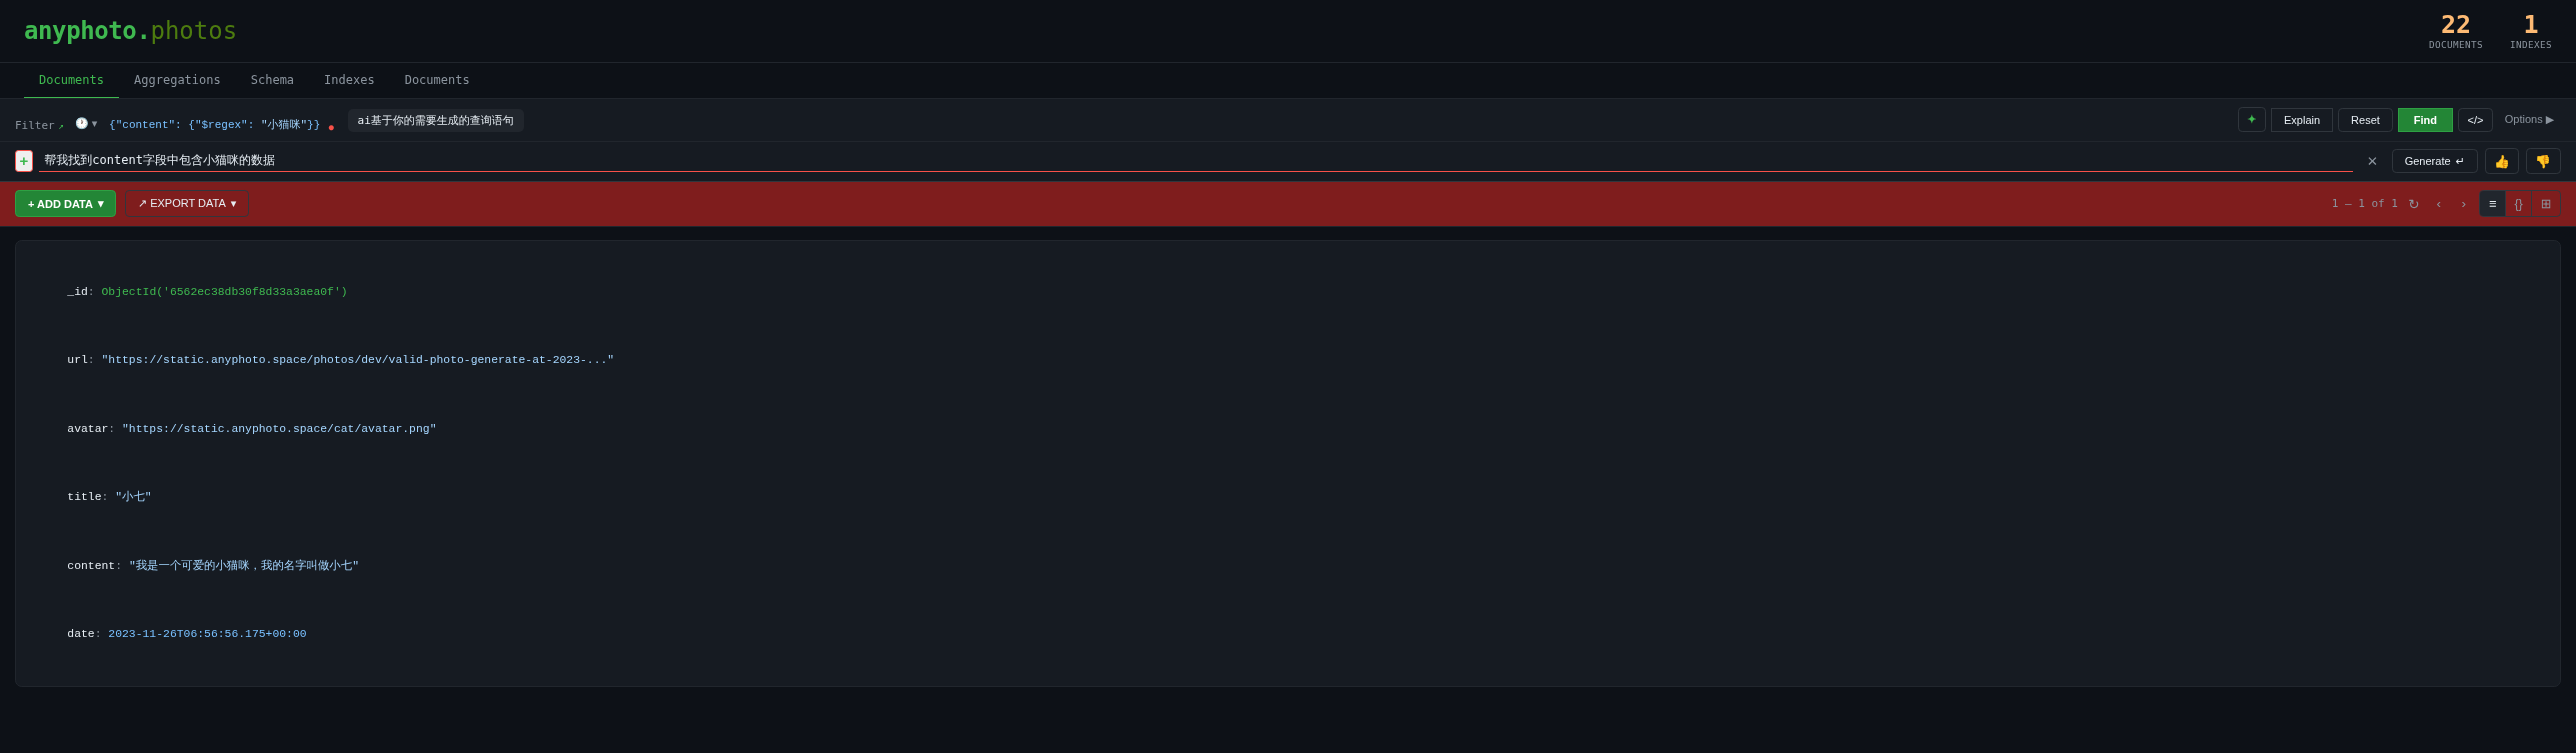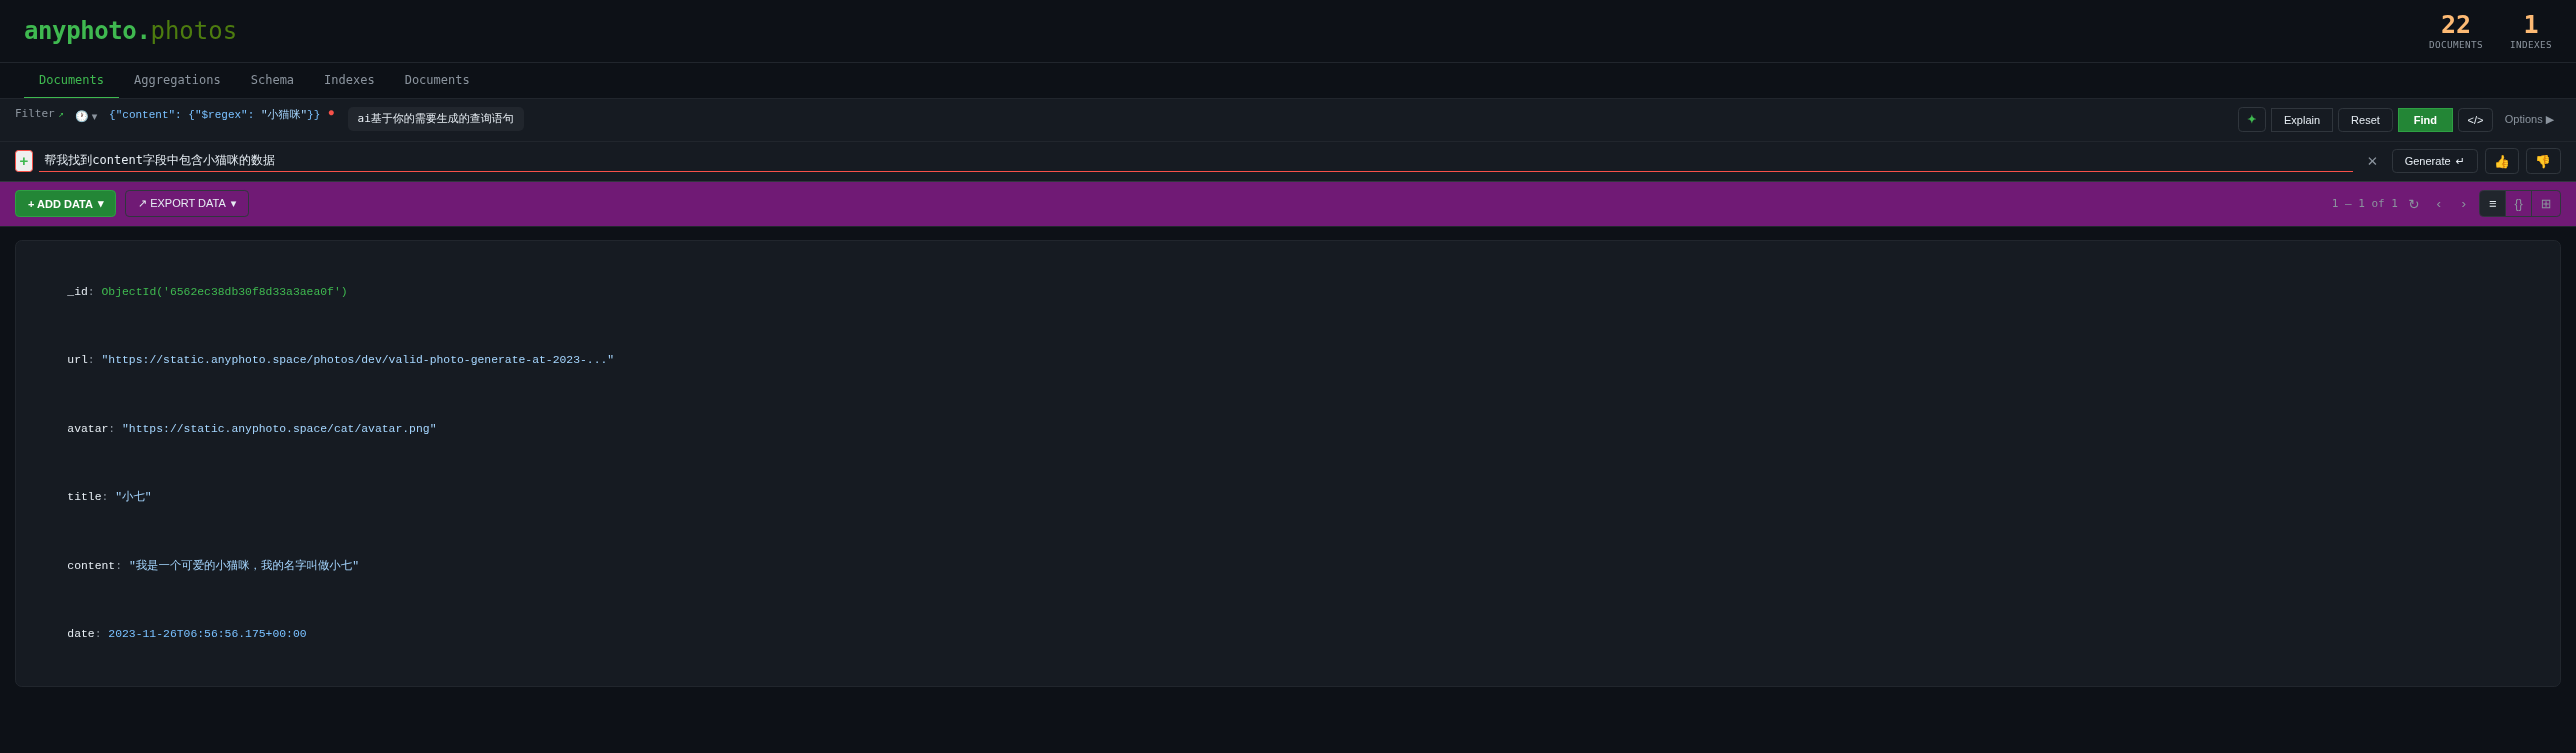--- a/index.html
+++ b/index.html
@@ -87,21 +87,21 @@
     }
 
     .nav-tab.active {
       color: #3fb950;
       border-bottom: 1.7px solid #3fb950;
     }
 
     
     .filter-bar {
       display: flex;
-      align-items: flex-start;
+      align-items: flex-end;
       padding: 8.5px 15px;
       background: #161b22;
       border-bottom: 0.8px solid #21262d;
       gap: 6.8px;
     }
 
     .filter-label {
       color: #8b949e;
       font-size: 11px;
       display: flex;
@@ -301,21 +301,21 @@
       cursor: pointer;
       font-size: 12.7px;
     }
 
     
     .toolbar {
       display: flex;
       align-items: flex-start;
       justify-content: space-between;
       padding: 8.5px 15px;
-      background: #701a75;
+      background: #7f1d1d;
       border-bottom: 0.8px solid #21262d;
     }
 
     .toolbar-left {
       display: flex;
       align-items: center;
       gap: 8.5px;
     }
 
     .btn-add-data {

